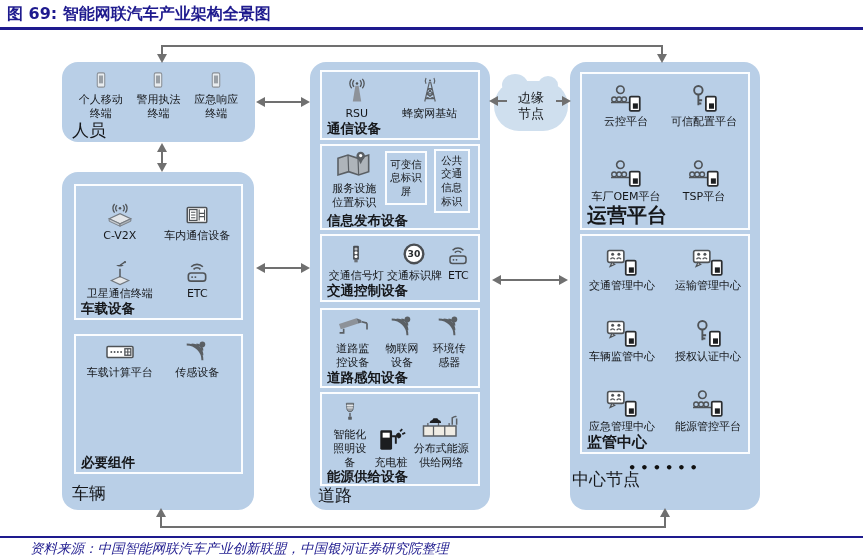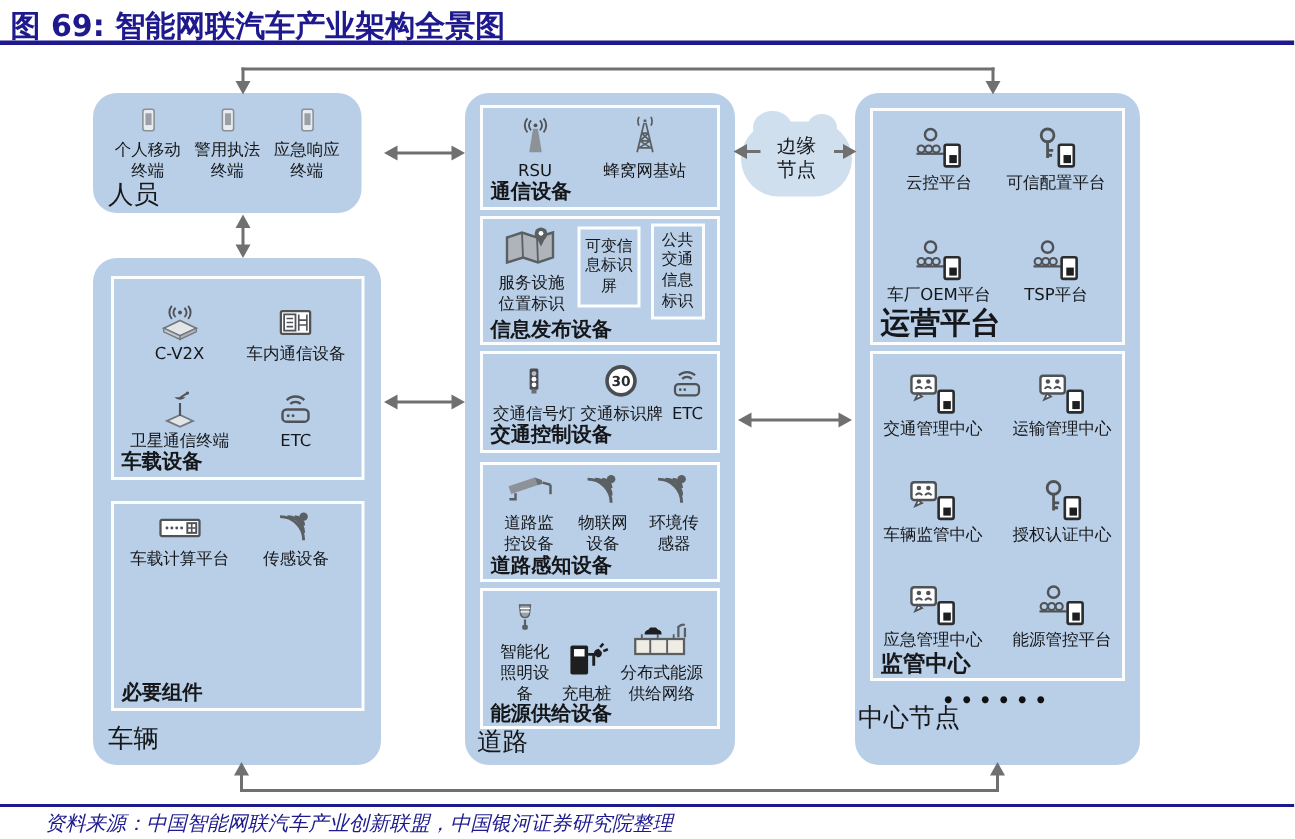--- a/index.html
+++ b/index.html
@@ -1,18 +1,18 @@
 <!DOCTYPE html>
 <html><head>
 <meta charset="utf-8">
 <style>
   html,body{margin:0;padding:0;background:#fff;}
   .page{position:relative;width:863px;height:559px;background:#fff;overflow:hidden;
         font-family:"DejaVu Sans","Liberation Sans",sans-serif;color:#15171a;}
-  .fig-title{position:absolute;left:7px;top:4px;font-size:20px;font-weight:bold;color:#1e1a8e;}
+  .fig-title{position:absolute;left:7px;top:4px;font-size:16px;font-weight:bold;color:#1e1a8e;}
   .title-rule{position:absolute;left:0;top:27px;width:863px;height:3px;background:#1e1a8e;}
   .bottom-rule{position:absolute;left:0;top:536px;width:863px;height:2px;background:#1e1a8e;}
   .source{position:absolute;left:30px;top:540px;font-family:"DejaVu Serif","Liberation Serif",serif;
           font-style:italic;font-size:13.5px;color:#1e1a8e;}
 
   .box{position:absolute;background:#b9cfe7;border-radius:16px;}
   .box-label{position:absolute;font-size:17px;color:#15171a;line-height:1;}
   .sec{position:absolute;border:2px solid #fbfdff;display:flex;flex-direction:column;padding:3px 5px 2px;box-sizing:border-box;}
   .sec-label{font-size:13.5px;font-weight:bold;color:#15171a;line-height:1.1;margin-top:auto;}
   .grid2{display:grid;grid-template-columns:1fr 1fr;row-gap:4px;flex:1;align-items:end;}
@@ -169,21 +169,21 @@
       <rect x="19.5" y="15.5" width="4" height="4.3" fill="#1c1e20"></rect>
     </symbol>
   </defs>
 </svg>
 
 <div class="page">
 
   <div class="fig-title">图 69: 智能网联汽车产业架构全景图</div>
   <div class="title-rule"></div>
 
-  <div class="box" style="left:62px;top:62px;width:179px;height:80px;">
+  <div class="box" style="left:62px;top:62px;width:193px;height:80px;font-family:Liberation Serif, serif;">
     <div class="row" style="padding:6px 10px 0;">
       <div class="it" style="width:54px;">
         <svg class="ic" style="height:24px;width:18px">
             <use href="#i-phone"></use>
           </svg>
         <span class="il" style="width:48px;">个人移动终端</span>
       </div>
       <div class="it" style="width:54px;">
         <svg class="ic" style="height:24px;width:18px">
             <use href="#i-phone"></use>

